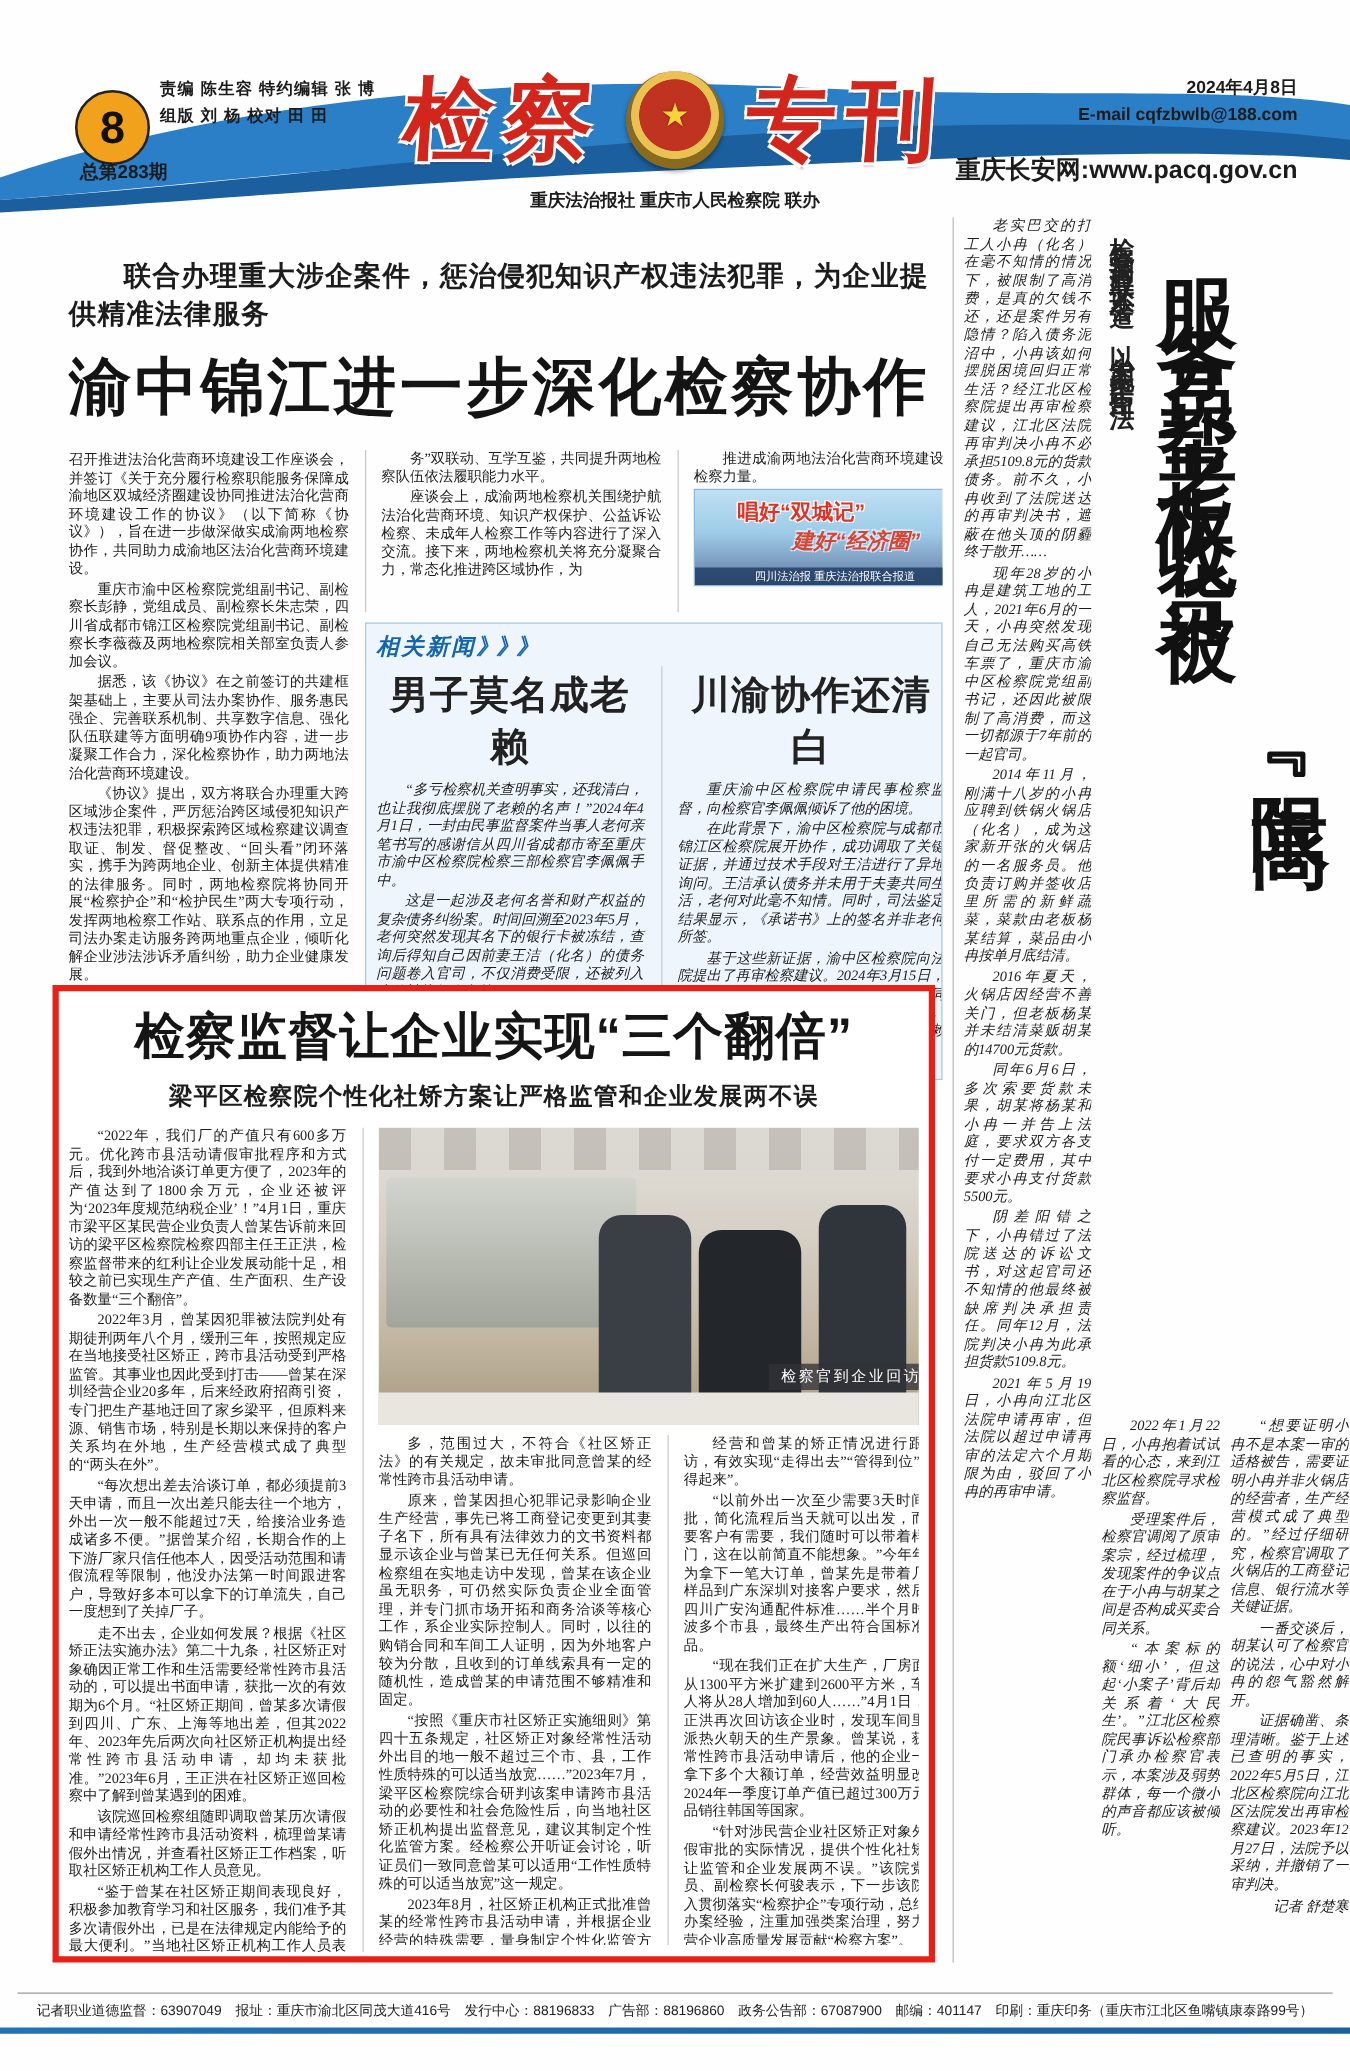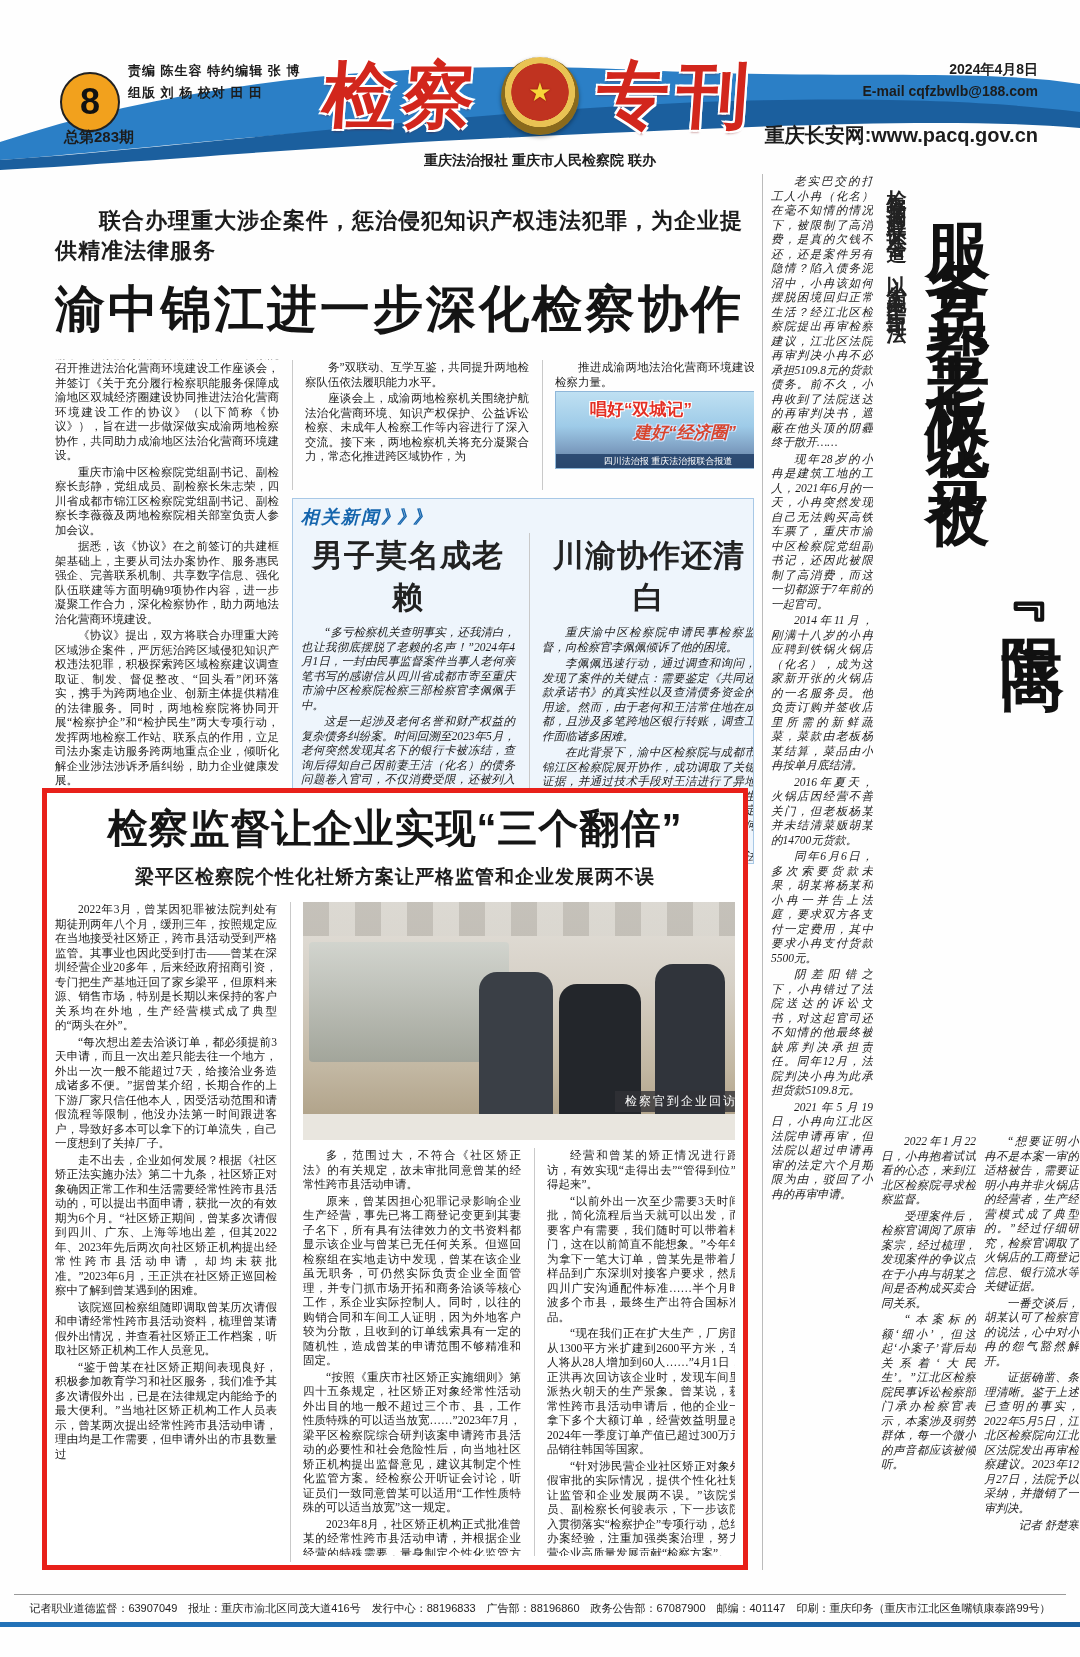--- a/index.html
+++ b/index.html
@@ -168,38 +168,38 @@
             <div class="paras kai">
                 <p>“多亏检察机关查明事实，还我清白，也让我彻底摆脱了老赖的名声！”2024年4月1日，一封由民事监督案件当事人老何亲笔书写的感谢信从四川省成都市寄至重庆市渝中区检察院检察三部检察官李佩佩手中。</p>
                 <p>这是一起涉及老何名誉和财产权益的复杂债务纠纷案。时间回溯至2023年5月，老何突然发现其名下的银行卡被冻结，查询后得知自己因前妻王洁（化名）的债务问题卷入官司，不仅消费受限，还被列入失信被执行人名单。</p>
                 <p>原来，王洁在夫妻关系存续期间使用重庆某银行信用卡进行大额透支，逾期未还。银行遂将王洁和老何告上法庭，要求两人共同承担还款责任。法院依据一份载有老何签名的《共同还款承诺书》判决两人共同承担债务。</p>
               </div>
           </div>
           <div class="rel-col coldiv" style="padding-left:12px;">
             <div class="rel-head">川渝协作还清白</div>
             <div class="paras kai">
                 <p>重庆渝中区检察院申请民事检察监督，向检察官李佩佩倾诉了他的困境。</p>
-                <p>李佩佩迅速行动，通过调查和询问，发现了案件的关键点：需要鉴定《共同还款承诺书》的真实性以及查清债务资金的用途。然而，由于老何和王洁常住地在成都，且涉及多笔跨地区银行转账，调查工作面临诸多困难。</p>
                 <p>在此背景下，渝中区检察院与成都市锦江区检察院展开协作，成功调取了关键证据，并通过技术手段对王洁进行了异地询问。王洁承认债务并未用于夫妻共同生活，老何对此毫不知情。同时，司法鉴定结果显示，《承诺书》上的签名并非老何所签。</p>
                 <p>基于这些新证据，渝中区检察院向法院提出了再审检察建议。2024年3月15日，法院再审后撤销了原判决中关于老何共同承担债务的部分，改判由王洁一人承担。老何终于摆脱了长达一年多的委屈和老赖名声。</p>
               </div>
 
           </div>
         </div>
       </div>
     </div>
   </div>
 </div>
 
 <div id="redbox">
   <div class="headline2">检察监督让企业实现“三个翻倍”</div>
   <div class="subtitle2">梁平区检察院个性化社矫方案让严格监管和企业发展两不误</div>
 
   <div class="a2-row">
     <div class="a2col paras">
+        <p>“2022年，我们厂的产值只有600多万元。优化跨市县活动请假审批程序和方式后，我到外地洽谈订单更方便了，2023年的产值达到了1800余万元，企业还被评为‘2023年度规范纳税企业’！”4月1日，重庆市梁平区某民营企业负责人曾某告诉前来回访的梁平区检察院检察四部主任王正洪，检察监督带来的红利让企业发展动能十足，相较之前已实现生产产值、生产面积、生产设备数量“三个翻倍”。</p>
         <p>2022年3月，曾某因犯罪被法院判处有期徒刑两年八个月，缓刑三年，按照规定应在当地接受社区矫正，跨市县活动受到严格监管。其事业也因此受到打击——曾某在深圳经营企业20多年，后来经政府招商引资，专门把生产基地迁回了家乡梁平，但原料来源、销售市场，特别是长期以来保持的客户关系均在外地，生产经营模式成了典型的“两头在外”。</p>
         <p>“每次想出差去洽谈订单，都必须提前3天申请，而且一次出差只能去往一个地方，外出一次一般不能超过7天，给接洽业务造成诸多不便。”据曾某介绍，长期合作的上下游厂家只信任他本人，因受活动范围和请假流程等限制，他没办法第一时间跟进客户，导致好多本可以拿下的订单流失，自己一度想到了关掉厂子。</p>
         <p>走不出去，企业如何发展？根据《社区矫正法实施办法》第二十九条，社区矫正对象确因正常工作和生活需要经常性跨市县活动的，可以提出书面申请，获批一次的有效期为6个月。“社区矫正期间，曾某多次请假到四川、广东、上海等地出差，但其2022年、2023年先后两次向社区矫正机构提出经常性跨市县活动申请，却均未获批准。”2023年6月，王正洪在社区矫正巡回检察中了解到曾某遇到的困难。</p>
         <p>该院巡回检察组随即调取曾某历次请假和申请经常性跨市县活动资料，梳理曾某请假外出情况，并查看社区矫正工作档案，听取社区矫正机构工作人员意见。</p>
         <p>“鉴于曾某在社区矫正期间表现良好，积极参加教育学习和社区服务，我们准予其多次请假外出，已是在法律规定内能给予的最大便利。”当地社区矫正机构工作人员表示，曾某两次提出经常性跨市县活动申请，理由均是工作需要，但申请外出的市县数量过</p>
       </div>
     <div class="a2right coldiv" style="padding-left:12px;">
       <div class="photo">
         <div class="beam"></div>
         <div class="machine"></div>

